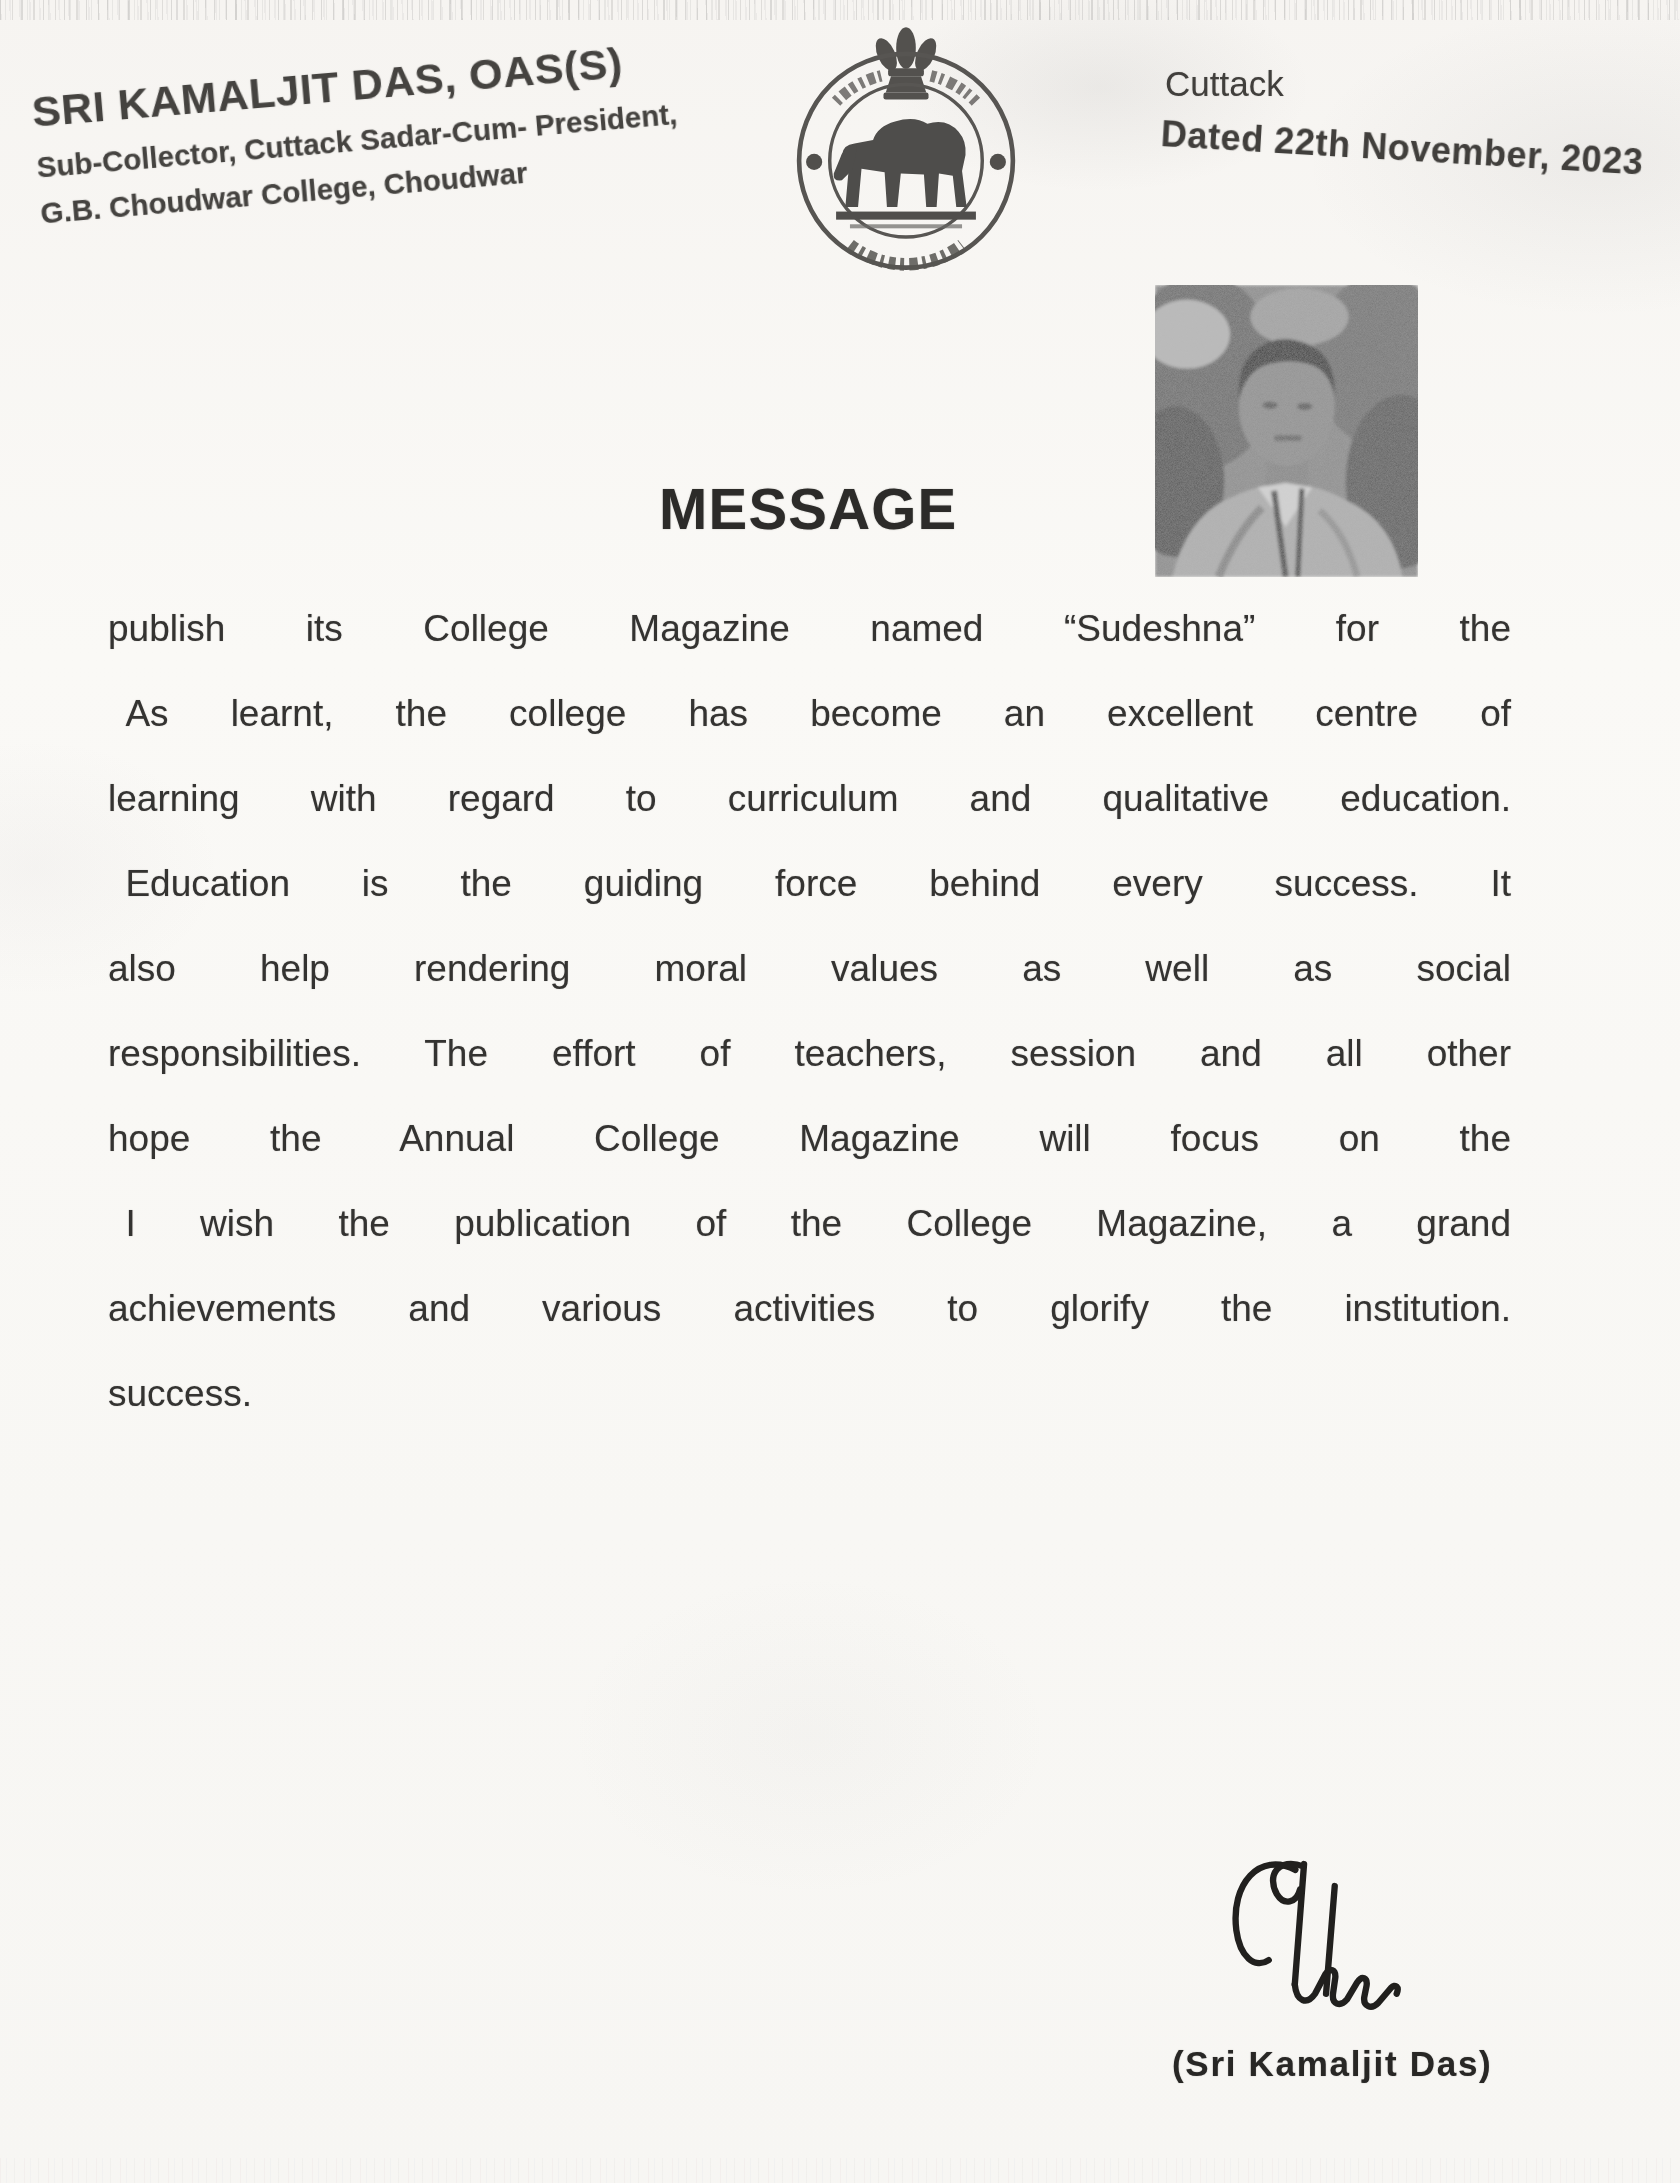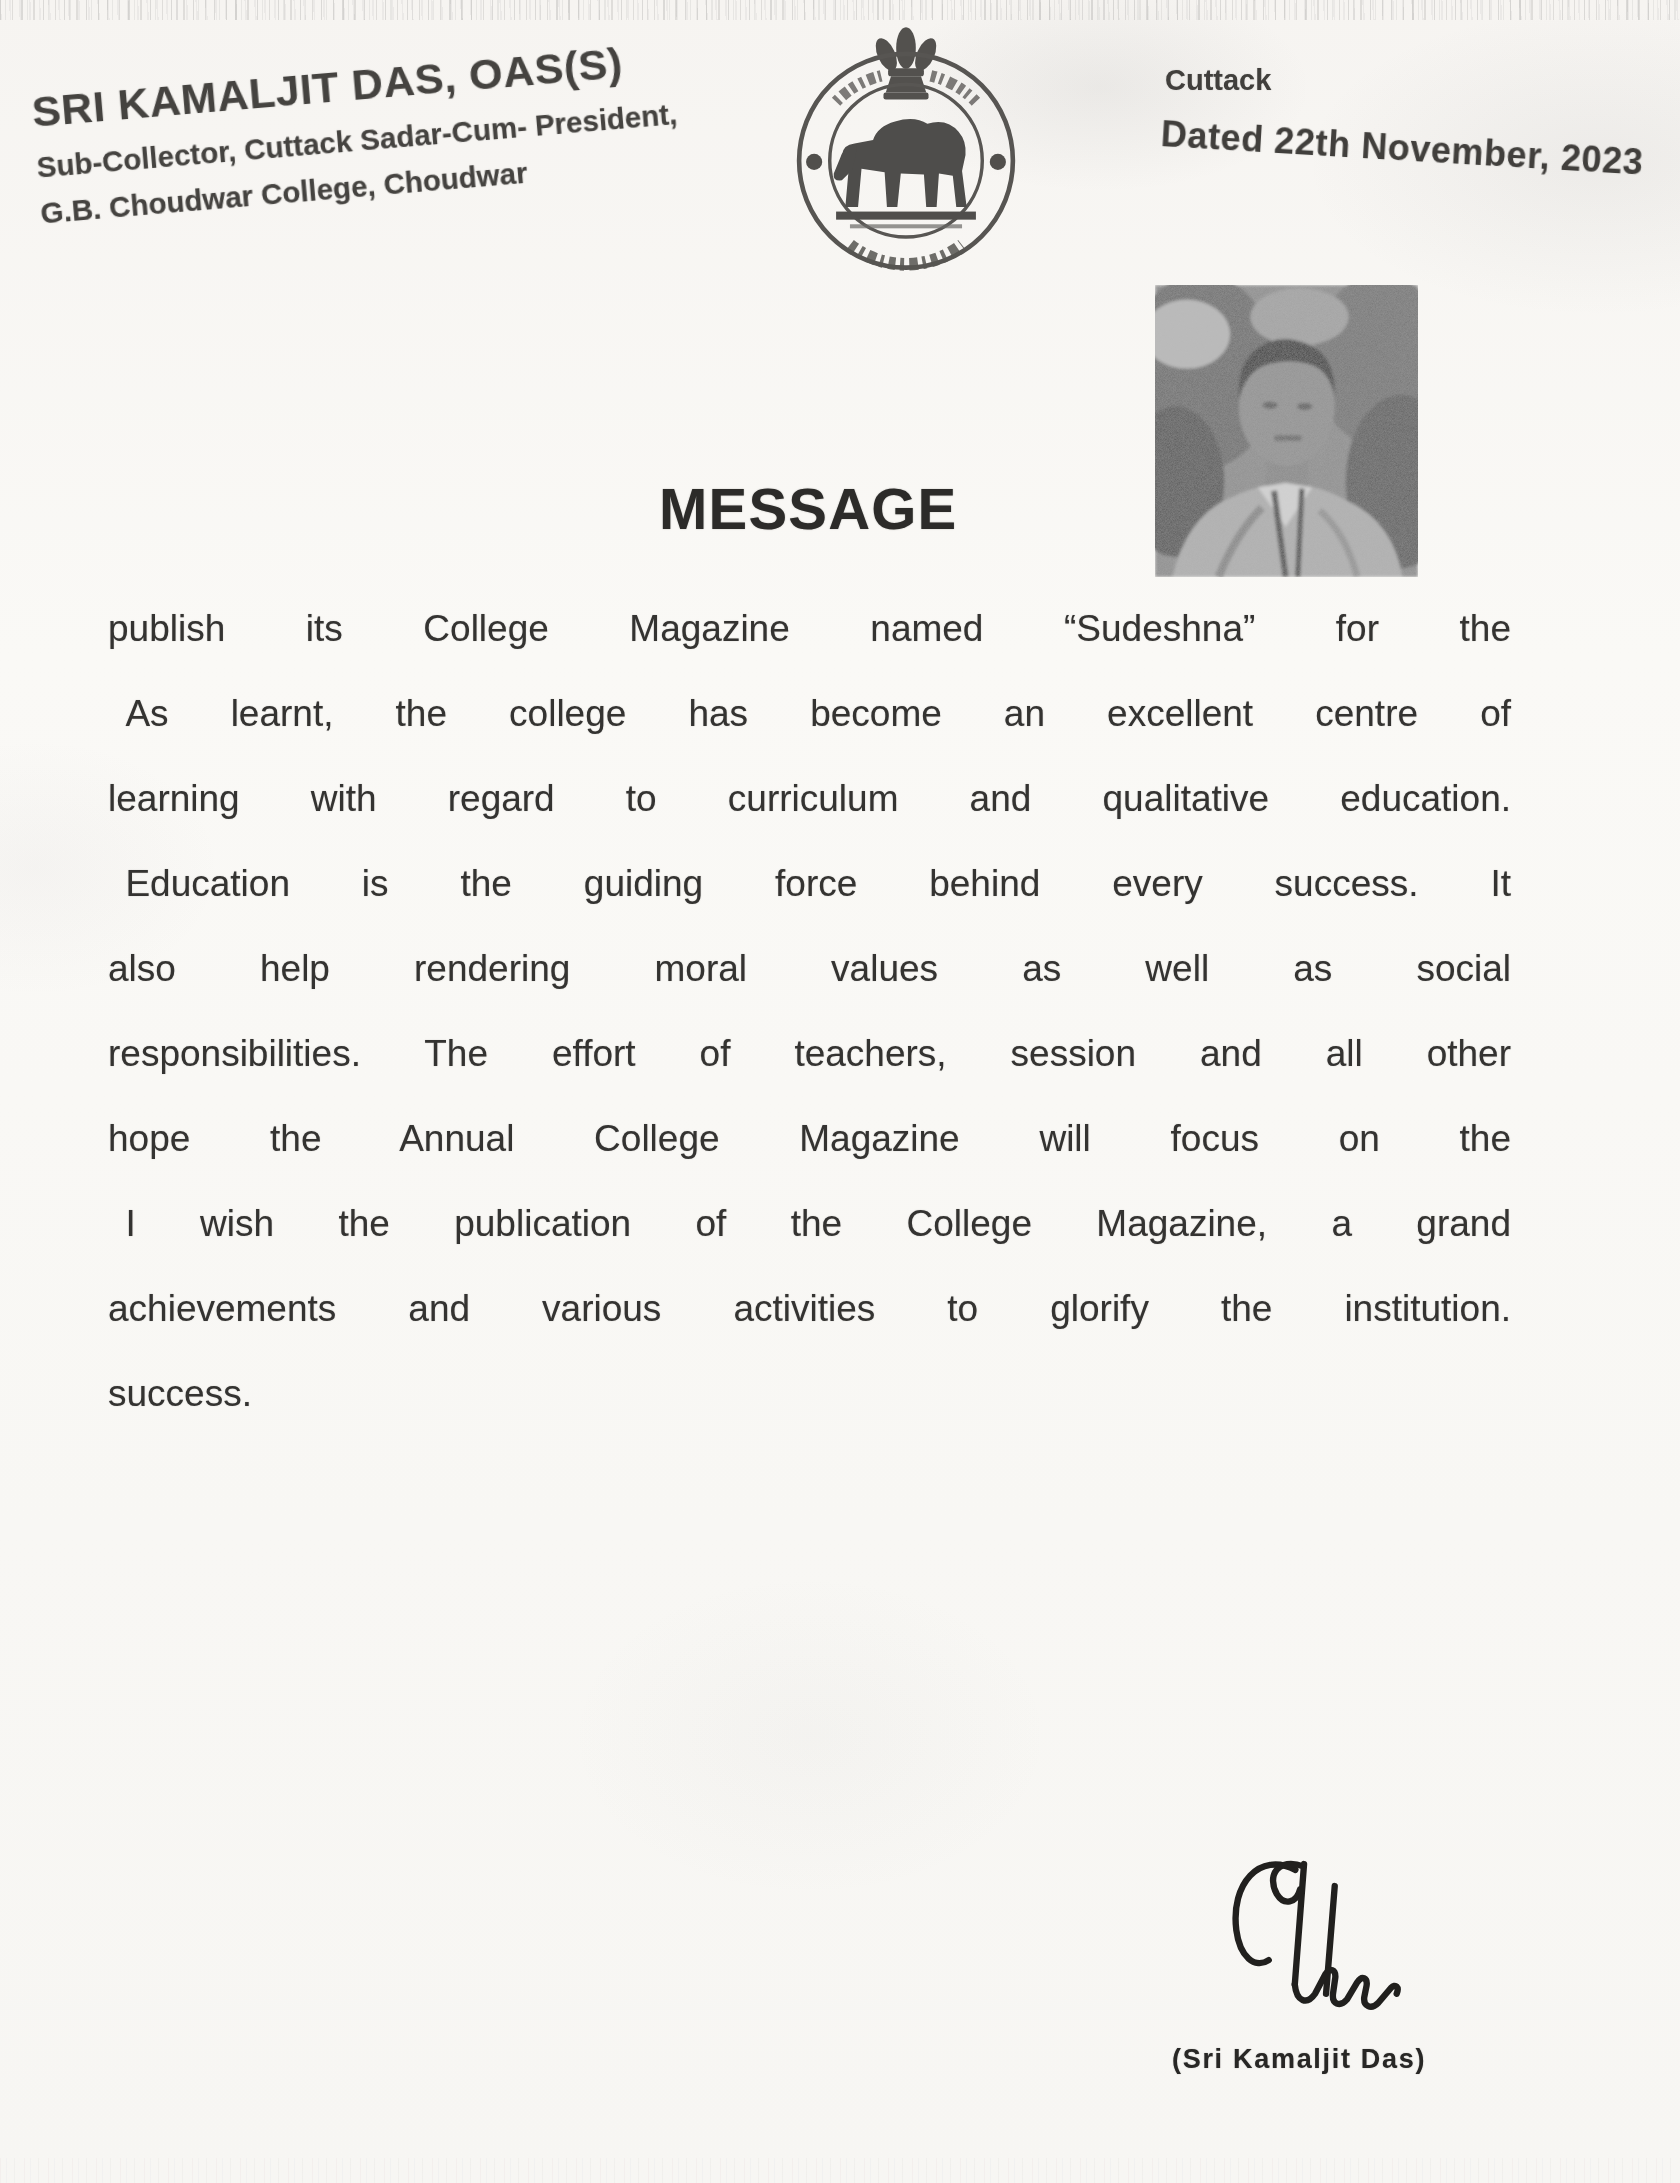--- a/index.html
+++ b/index.html
@@ -37,21 +37,21 @@
     position:absolute;left:30px;top:87px;width:868px;
     transform:rotate(-4.8deg);transform-origin:0 0;
     color:#454340;text-shadow:0 0 1.2px rgba(70,68,64,.35);
   }
   .officer .name{font-size:43px;font-weight:bold;letter-spacing:0.6px;line-height:50px;}
   .officer .role{font-size:29.5px;font-weight:bold;line-height:46px;margin-top:8px;}
   .officer .role + .role{margin-top:0;}
   
   .place{
     position:absolute;left:1165px;top:64px;
-    font-size:29px;font-weight:bold;color:#413f3c;
+    font-size:35px;font-weight:normal;color:#413f3c;
     text-shadow:0 0 1.2px rgba(70,68,64,.3);
   }
   .dateline{
     position:absolute;left:1161px;top:113px;white-space:nowrap;
     transform:rotate(3.4deg);transform-origin:0 50%;
     font-size:36px;font-weight:bold;letter-spacing:0.6px;color:#413f3c;
     text-shadow:0 0 1.2px rgba(70,68,64,.3);
   }
   
   .emblem{position:absolute;left:776px;top:16px;width:260px;height:301px;filter:blur(0.5px) contrast(.96);}
@@ -73,21 +73,21 @@
     height:85px;line-height:85px;font-size:37px;
     text-align:justify;text-align-last:left;white-space:nowrap;
   }
   .body-line.j{text-align-last:justify;white-space:normal;}
   .body-line.ind{text-indent:17.4px;}
   .body-line .b{font-weight:normal;}
   
   .signature{position:absolute;left:1190px;top:1850px;width:220px;height:174px;filter:blur(0.3px);}
   .sig-name{
     position:absolute;left:1172px;top:2044px;width:440px;
-    font-size:27px;font-weight:bold;letter-spacing:1.7px;color:#282725;
+    font-size:35px;font-weight:bold;letter-spacing:1.7px;color:#282725;
     text-shadow:0 0 1.2px rgba(40,39,37,.4);white-space:nowrap;
   }
 </style>
 </head>
 <body>
 
 <div class="page">
 
   <div class="noise-band noise-top"></div>
   <div class="noise-band noise-bottom"></div>

